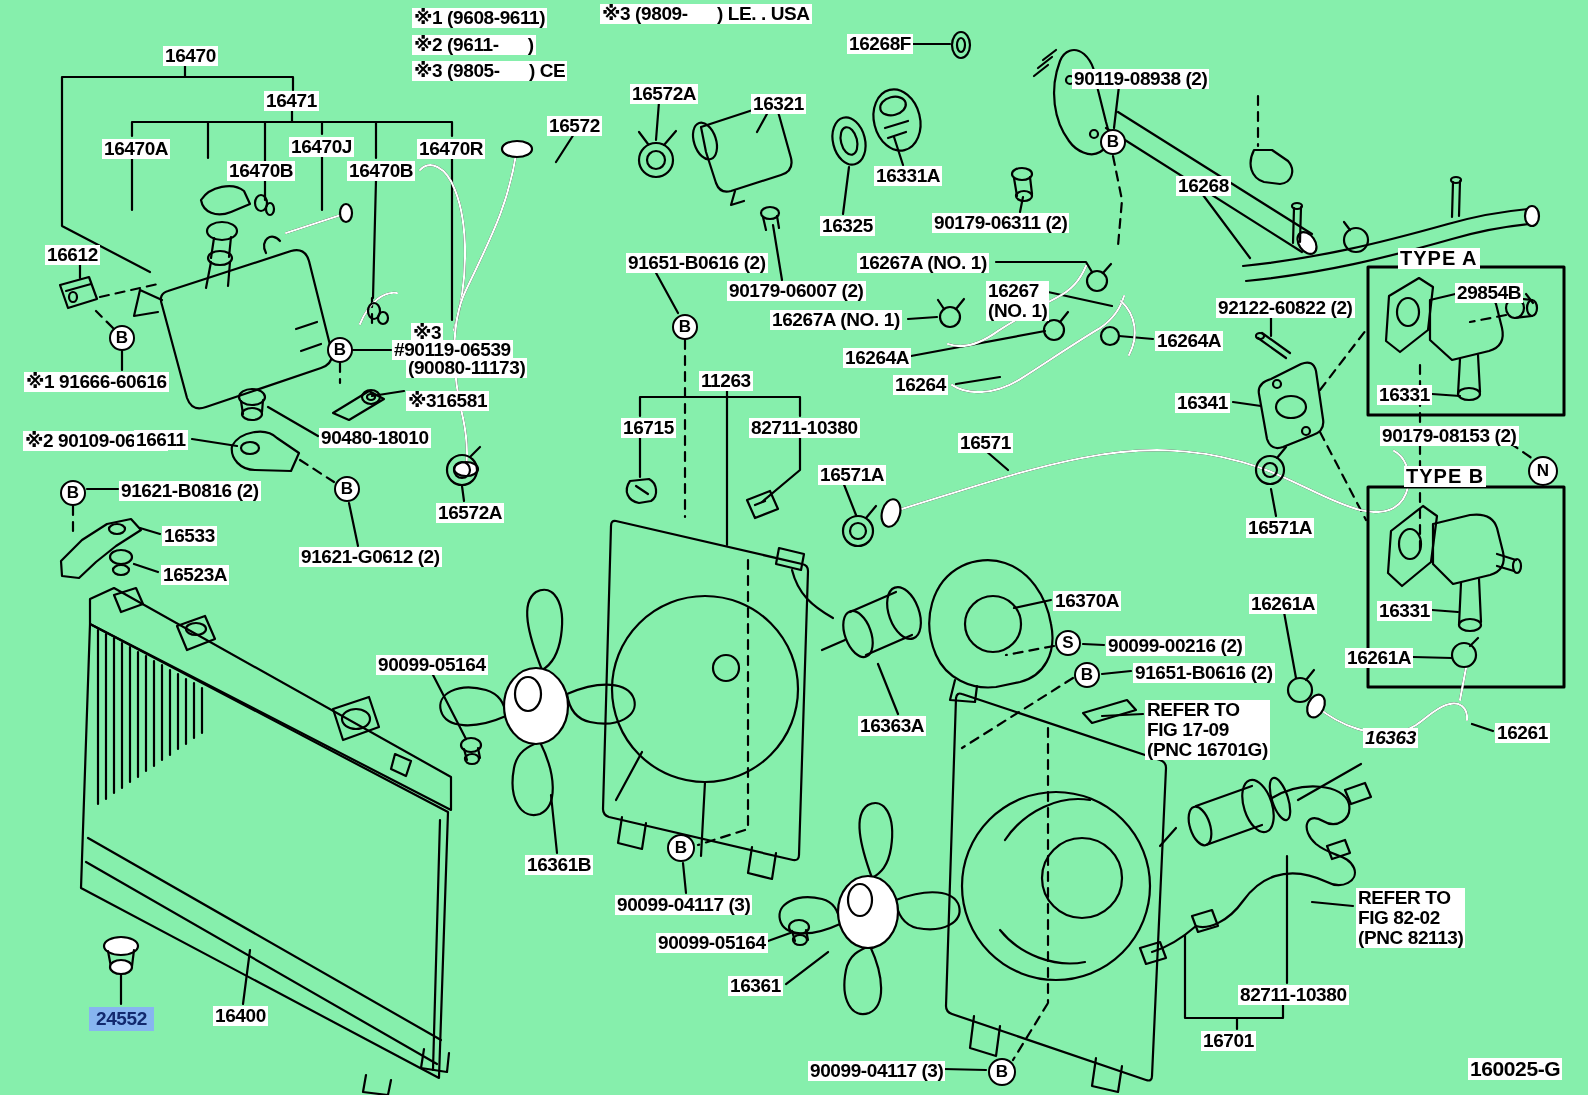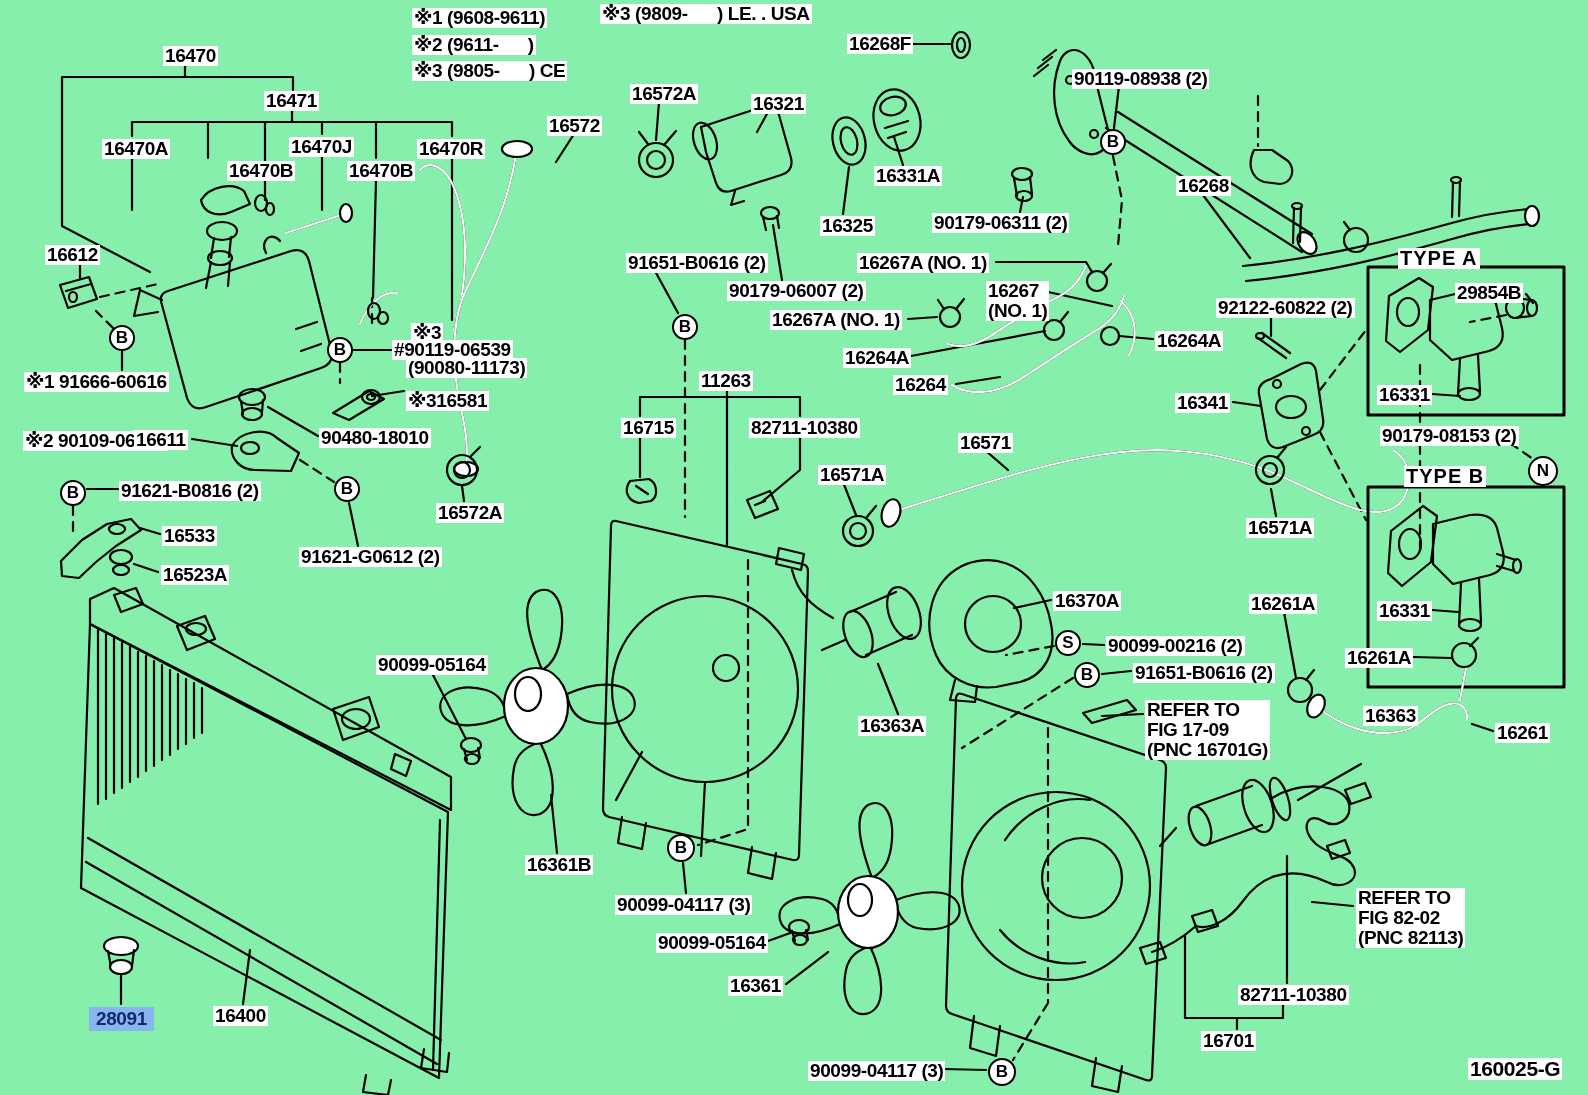--- a/index.html
+++ b/index.html
@@ -317,28 +317,28 @@
       <div class="lbl part" style="left: 1133px; top: 663px;">91651-B0616 (2)</div>
       <div class="lbl ref" style="left: 1145px; top: 700px;">REFER TO
 FIG 17-09
 (PNC 16701G)</div>
       <div class="lbl part" style="left: 858px; top: 716px;">16363A</div>
       <div class="lbl part" style="left: 376px; top: 655px;">90099-05164</div>
       <div class="lbl part" style="left: 525px; top: 855px;">16361B</div>
       <div class="lbl part" style="left: 615px; top: 895px;">90099-04117 (3)</div>
       <div class="lbl part" style="left: 656px; top: 933px;">90099-05164</div>
       <div class="lbl part" style="left: 728px; top: 976px;">16361</div>
-      <div class="lbl part" style="left: 1363px; top: 706px;">16363</div>
+      <div class="lbl part" style="left: 1363px; top: 728px; font-style: italic;">16363</div>
       <div class="lbl ref" style="left: 1356px; top: 888px;">REFER TO
 FIG 82-02
 (PNC 82113)</div>
       <div class="lbl part" style="left: 1238px; top: 985px;">82711-10380</div>
       <div class="lbl part" style="left: 1201px; top: 1031px;">16701</div>
       <div class="lbl part" style="left: 808px; top: 1061px;">90099-04117 (3)</div>
-      <div class="lbl part" style="left: 89px; top: 1007px; background: rgb(135, 181, 240); color: rgb(18, 41, 110); padding: 2px 7px;">28091</div>
+      <div class="lbl part" style="left: 89px; top: 1007px; background: rgb(135, 181, 240); color: rgb(18, 41, 110); padding: 2px 7px;">24552</div>
       <div class="lbl part" style="left: 213px; top: 1006px;">16400</div>
       <div class="lbl footer" style="left: 1468px; top: 1058px;">160025-G</div>
       <div class="callout" style="left: 109px; top: 325px; width: 26px; height: 26px;">B</div>
       <div class="callout" style="left: 327px; top: 337px; width: 26px; height: 26px;">B</div>
       <div class="callout" style="left: 60px; top: 480px; width: 26px; height: 26px;">B</div>
       <div class="callout" style="left: 334px; top: 476px; width: 26px; height: 26px;">B</div>
       <div class="callout" style="left: 672px; top: 314px; width: 26px; height: 26px;">B</div>
       <div class="callout" style="left: 1100px; top: 129px; width: 26px; height: 26px;">B</div>
       <div class="callout" style="left: 1055px; top: 630px; width: 26px; height: 26px;">S</div>
       <div class="callout" style="left: 1074px; top: 662px; width: 26px; height: 26px;">B</div>

